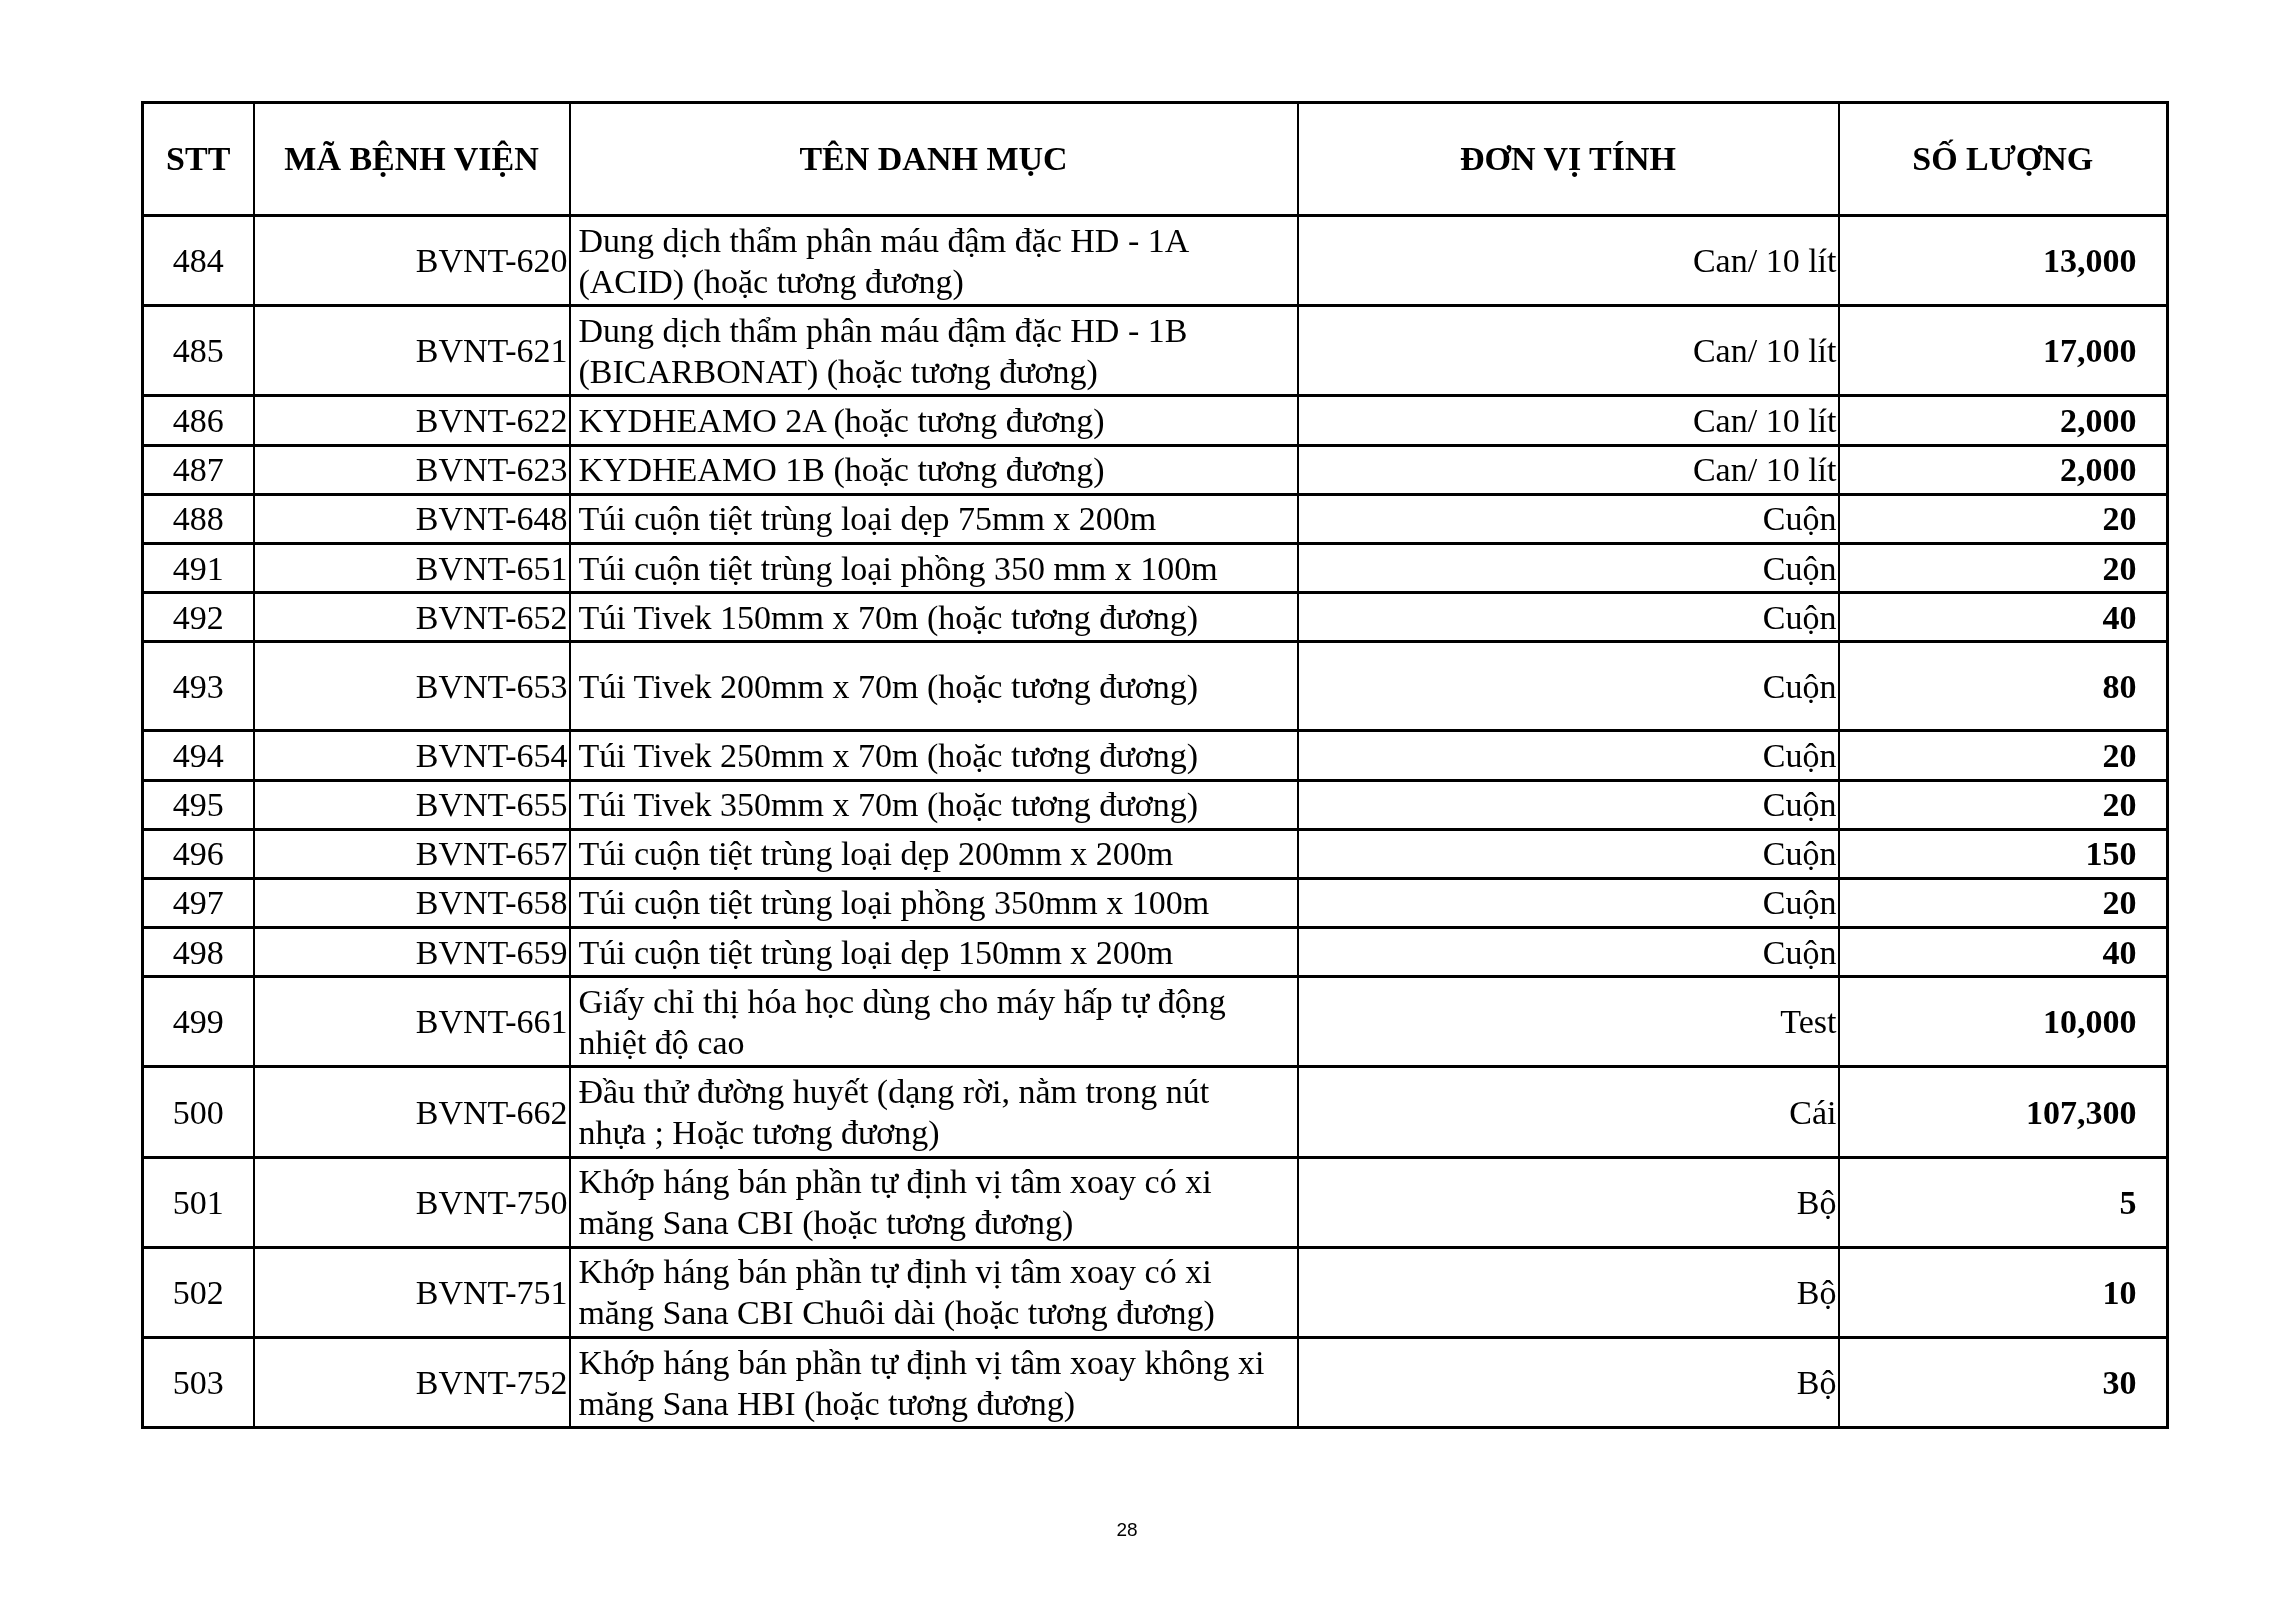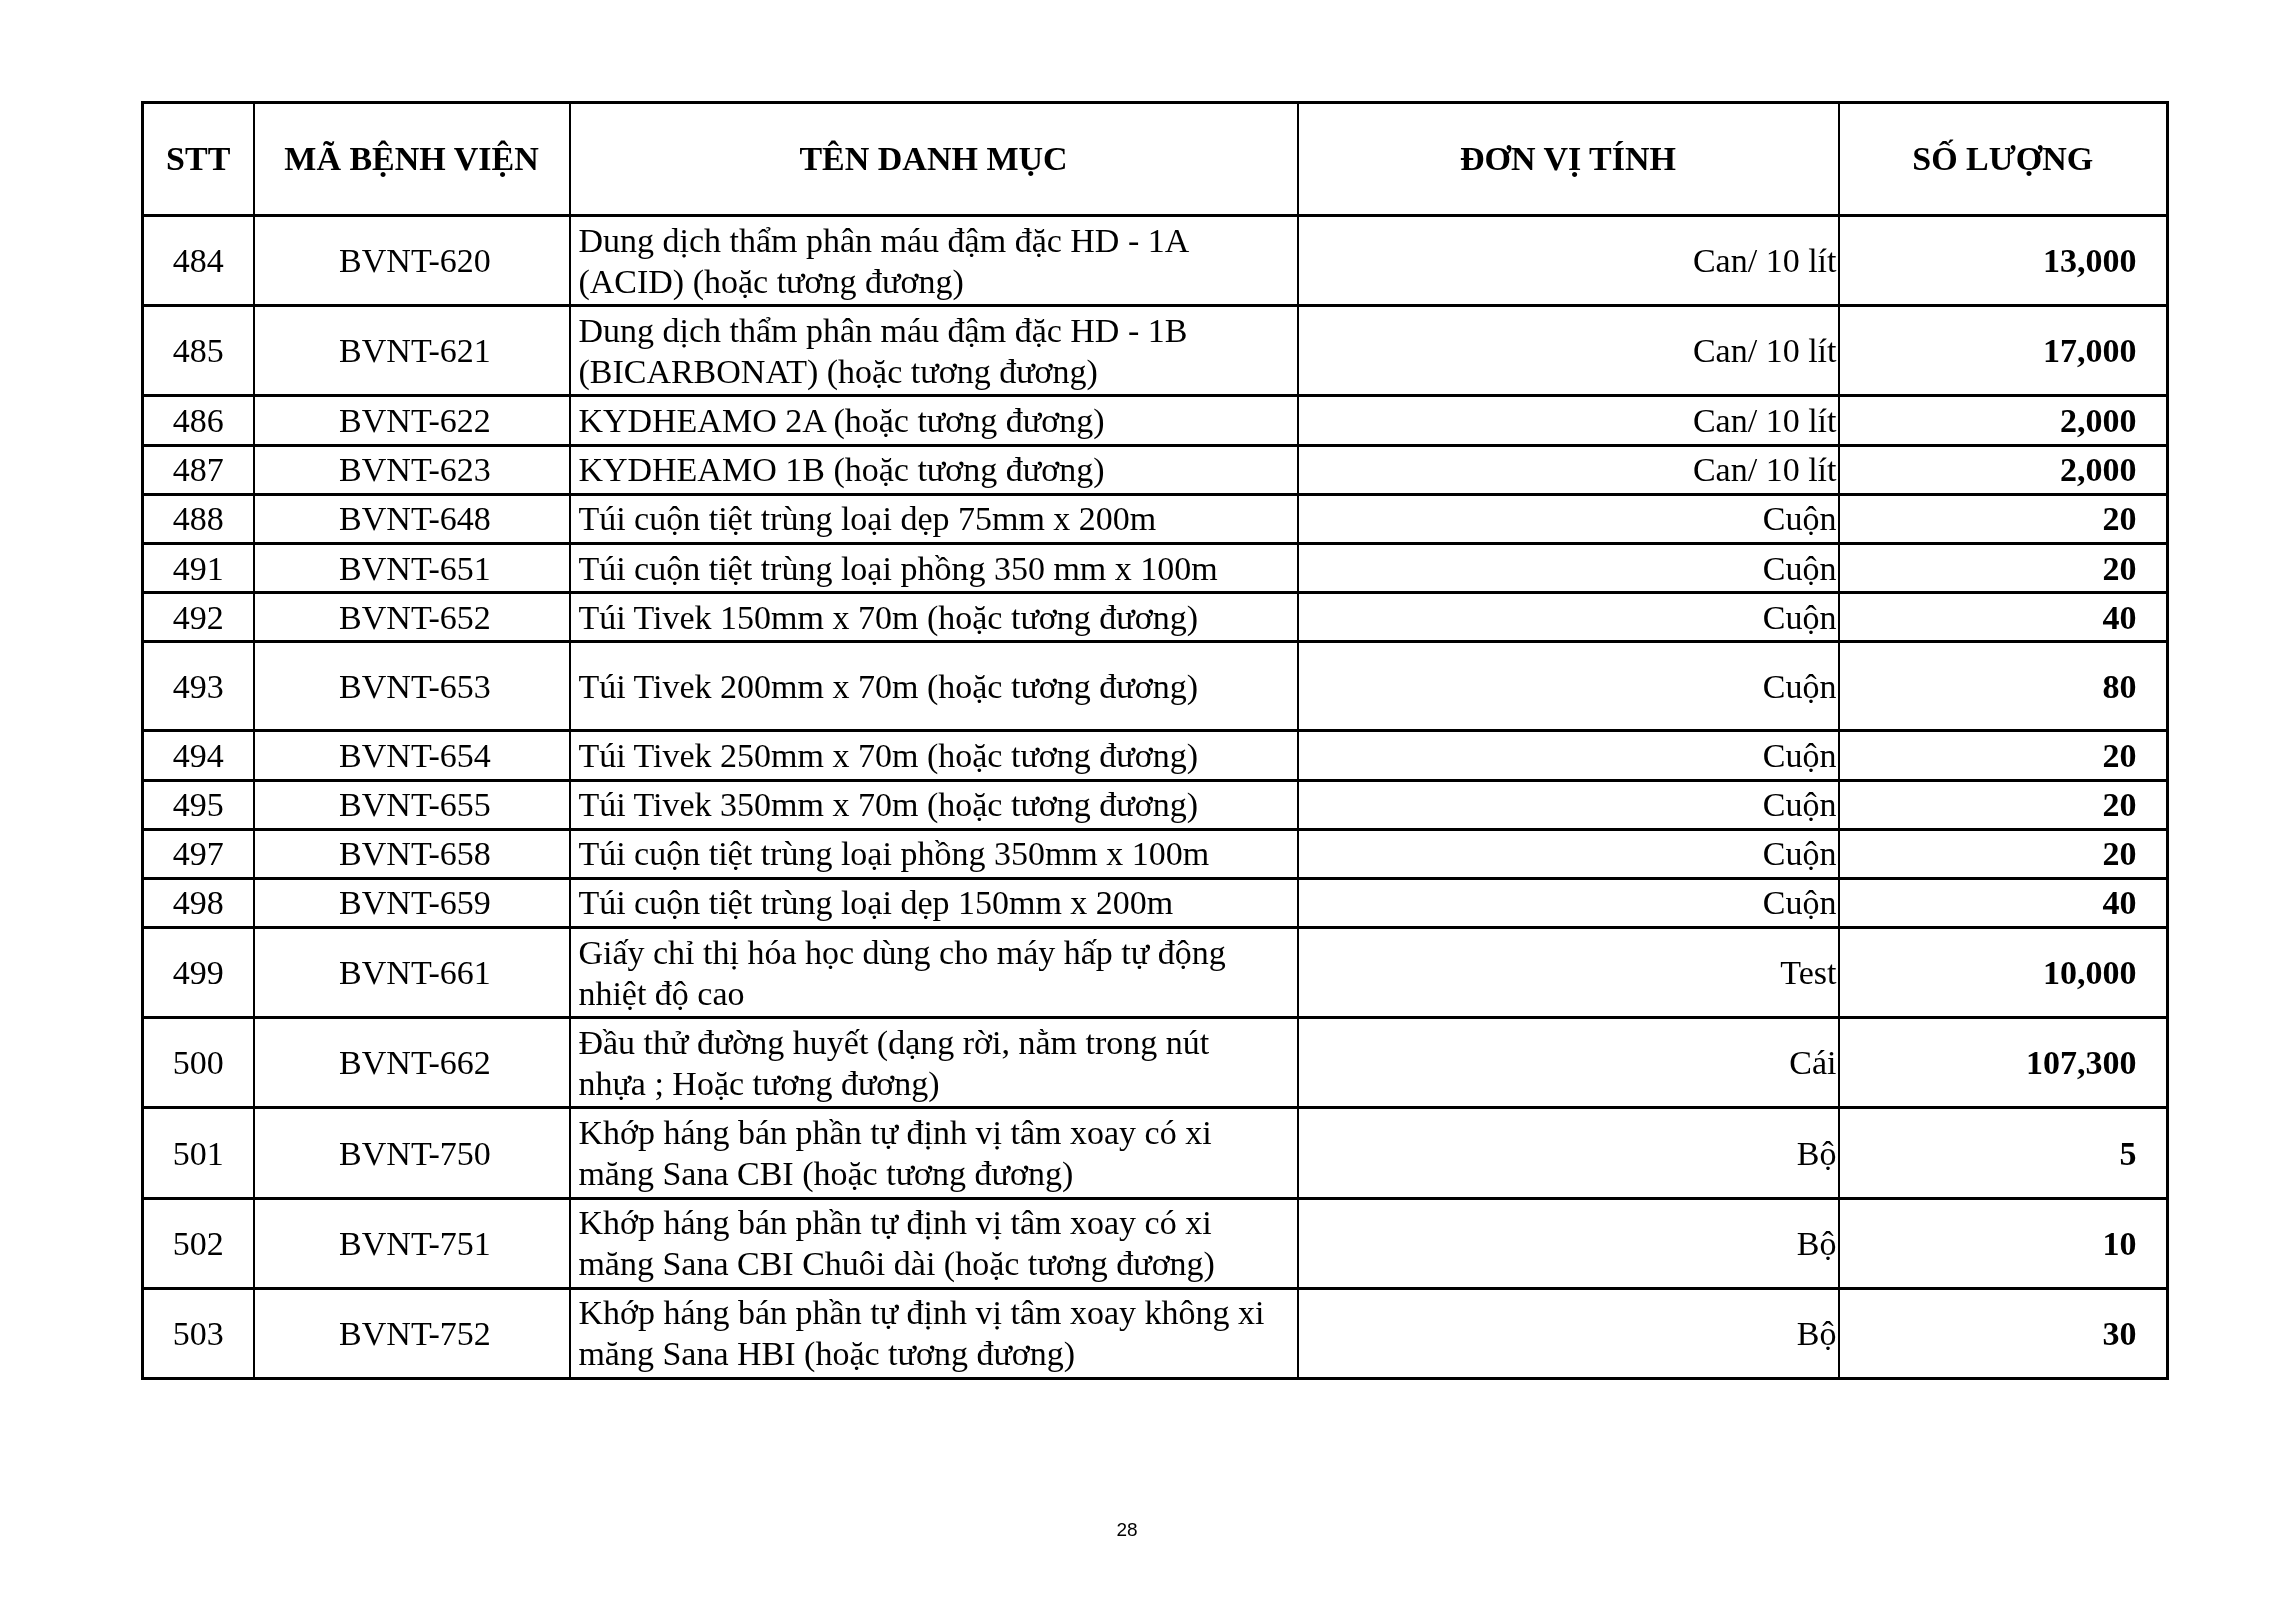--- a/index.html
+++ b/index.html
@@ -49,21 +49,21 @@
   td {
     font-size: 34px;
     line-height: 41px;
   }
   tbody tr { height: 44px; }
   tbody tr:nth-child(1),
   tbody tr:nth-child(2),
   tbody tr:nth-child(8),
   tbody tr:nth-child(n+16) { height: 89px; }
   td.c-stt { text-align: center; }
-  td.c-ma  { text-align: center; padding-left: 8px; }
+  td.c-ma  { text-align: right; padding-left: 8px; }
   td.c-ten { text-align: left; padding: 2.6px 26px 2.6px 7.9px; }
   td.c-dvt { text-align: right; }
   td.c-sl  { text-align: right; padding-right: 29.4px; font-weight: bold; }
   .pageno {
     position: absolute;
     top: 1519px;
     left: 1127px;
     transform: translateX(-50%);
     font-family: "Liberation Sans", "DejaVu Sans", sans-serif;
     font-size: 19px;
@@ -157,20 +157,27 @@
     <td class="c-sl">20</td>
   </tr>
         <tr>
     <td class="c-stt">495</td>
     <td class="c-ma">BVNT-655</td>
     <td class="c-ten">Túi Tivek 350mm x 70m (hoặc tương đương)</td>
     <td class="c-dvt">Cuộn</td>
     <td class="c-sl">20</td>
   </tr>
         <tr>
+    <td class="c-stt">496</td>
+    <td class="c-ma">BVNT-657</td>
+    <td class="c-ten">Túi cuộn tiệt trùng loại dẹp 200mm x 200m</td>
+    <td class="c-dvt">Cuộn</td>
+    <td class="c-sl">150</td>
+  </tr>
+        <tr>
     <td class="c-stt">497</td>
     <td class="c-ma">BVNT-658</td>
     <td class="c-ten">Túi cuộn tiệt trùng loại phồng 350mm x 100m</td>
     <td class="c-dvt">Cuộn</td>
     <td class="c-sl">20</td>
   </tr>
         <tr>
     <td class="c-stt">498</td>
     <td class="c-ma">BVNT-659</td>
     <td class="c-ten">Túi cuộn tiệt trùng loại dẹp 150mm x 200m</td>

